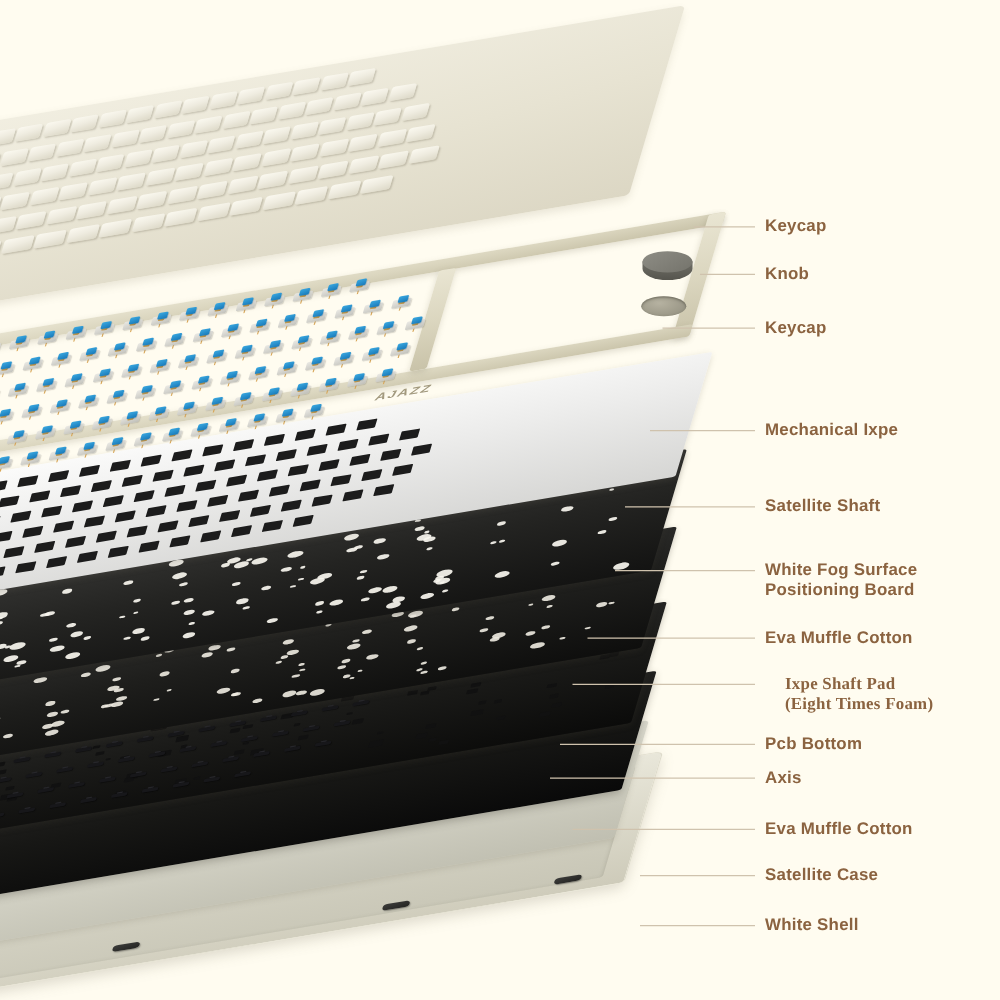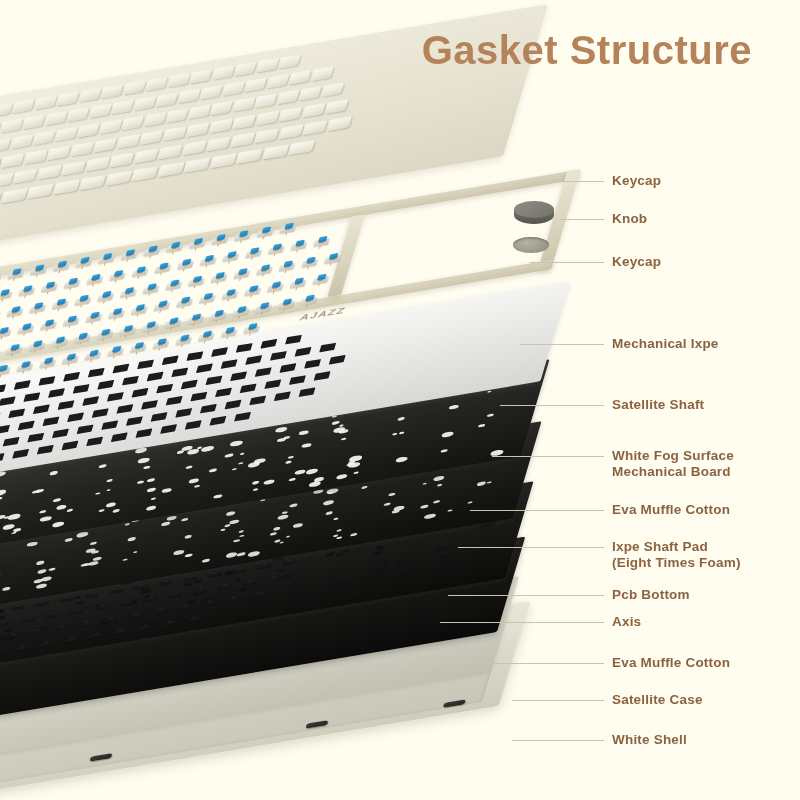--- a/index.html
+++ b/index.html
@@ -1535,39 +1535,38 @@
           <div class="kc" style="left: 383.5px; top: 154px; width: 24px;">
             <span class="legend"></span>
           </div>
           <div class="kc" style="left: 410px; top: 154px; width: 24px;">
             <span class="legend"></span>
           </div>
         </div>
       </div>
   </div>
 
-  <div id="title">Gasket Structure</div>
 
   <div id="callouts">
       <div class="leader" style="left: 555px; top: 181px; width: 49px;"></div>
       <div class="callout" style="left: 612px; top: 173px;"><div>Keycap</div></div>
       <div class="leader" style="left: 560px; top: 219px; width: 44px;"></div>
       <div class="callout" style="left: 612px; top: 211px;"><div>Knob</div></div>
       <div class="leader" style="left: 530px; top: 262px; width: 74px;"></div>
       <div class="callout" style="left: 612px; top: 254px;"><div>Keycap</div></div>
       <div class="leader" style="left: 520px; top: 344px; width: 84px;"></div>
       <div class="callout" style="left: 612px; top: 336px;"><div>Mechanical Ixpe</div></div>
       <div class="leader" style="left: 500px; top: 405px; width: 104px;"></div>
       <div class="callout" style="left: 612px; top: 397px;"><div>Satellite Shaft</div></div>
       <div class="leader" style="left: 492px; top: 456px; width: 112px;"></div>
-      <div class="callout" style="left: 612px; top: 448px;"><div>White Fog Surface</div><div>Mechanical Board</div></div>
+      <div class="callout" style="left: 612px; top: 448px;"><div>White Fog Surface</div><div>Positioning Board</div></div>
       <div class="leader" style="left: 470px; top: 510px; width: 134px;"></div>
       <div class="callout" style="left: 612px; top: 502px;"><div>Eva Muffle Cotton</div></div>
       <div class="leader" style="left: 458px; top: 547px; width: 146px;"></div>
-      <div class="callout" style="left: 612px; top: 539px;"><div>Ixpe Shaft Pad</div><div>(Eight Times Foam)</div></div>
+      <div class="callout" style="left: 628px; top: 539px; font-family: Liberation Serif, serif;"><div>Ixpe Shaft Pad</div><div>(Eight Times Foam)</div></div>
       <div class="leader" style="left: 448px; top: 595px; width: 156px;"></div>
       <div class="callout" style="left: 612px; top: 587px;"><div>Pcb Bottom</div></div>
       <div class="leader" style="left: 440px; top: 622px; width: 164px;"></div>
       <div class="callout" style="left: 612px; top: 614px;"><div>Axis</div></div>
       <div class="leader" style="left: 458px; top: 663px; width: 146px;"></div>
       <div class="callout" style="left: 612px; top: 655px;"><div>Eva Muffle Cotton</div></div>
       <div class="leader" style="left: 512px; top: 700px; width: 92px;"></div>
       <div class="callout" style="left: 612px; top: 692px;"><div>Satellite Case</div></div>
       <div class="leader" style="left: 512px; top: 740px; width: 92px;"></div>
       <div class="callout" style="left: 612px; top: 732px;"><div>White Shell</div></div>

